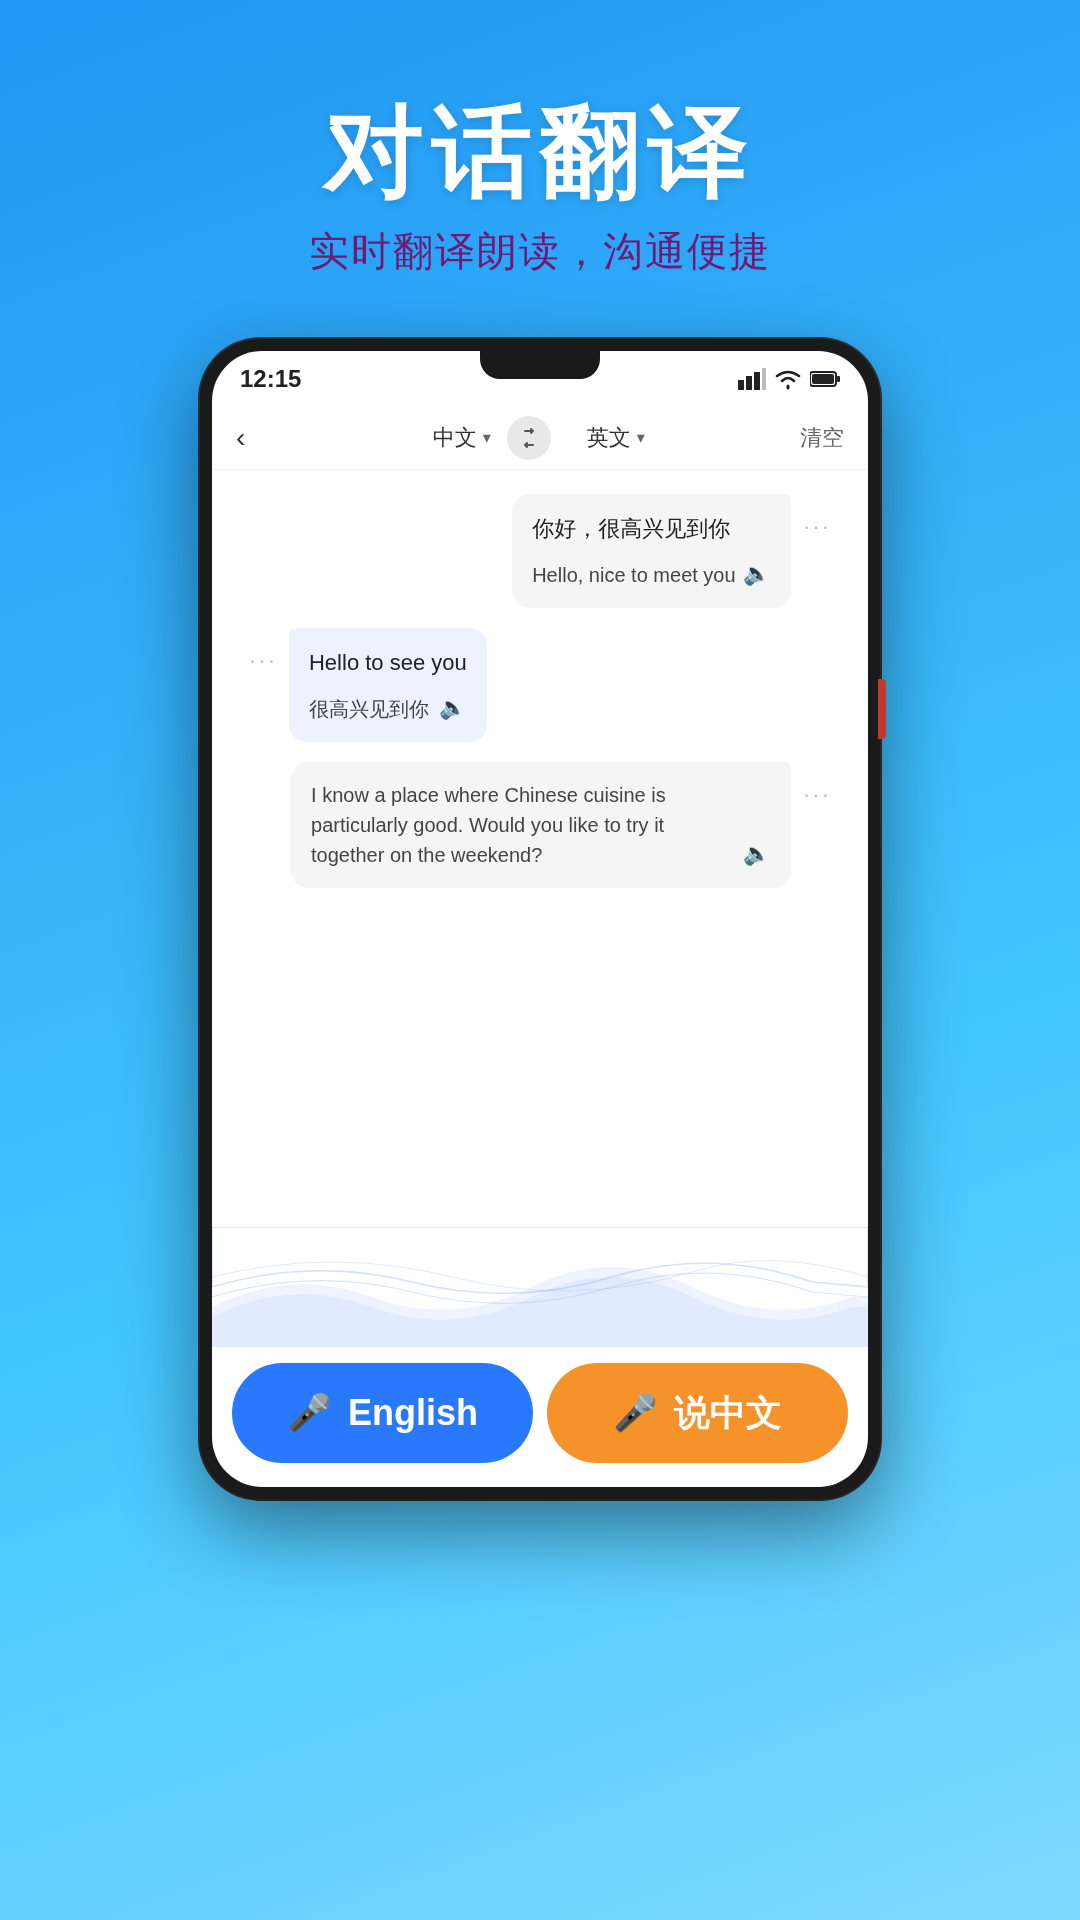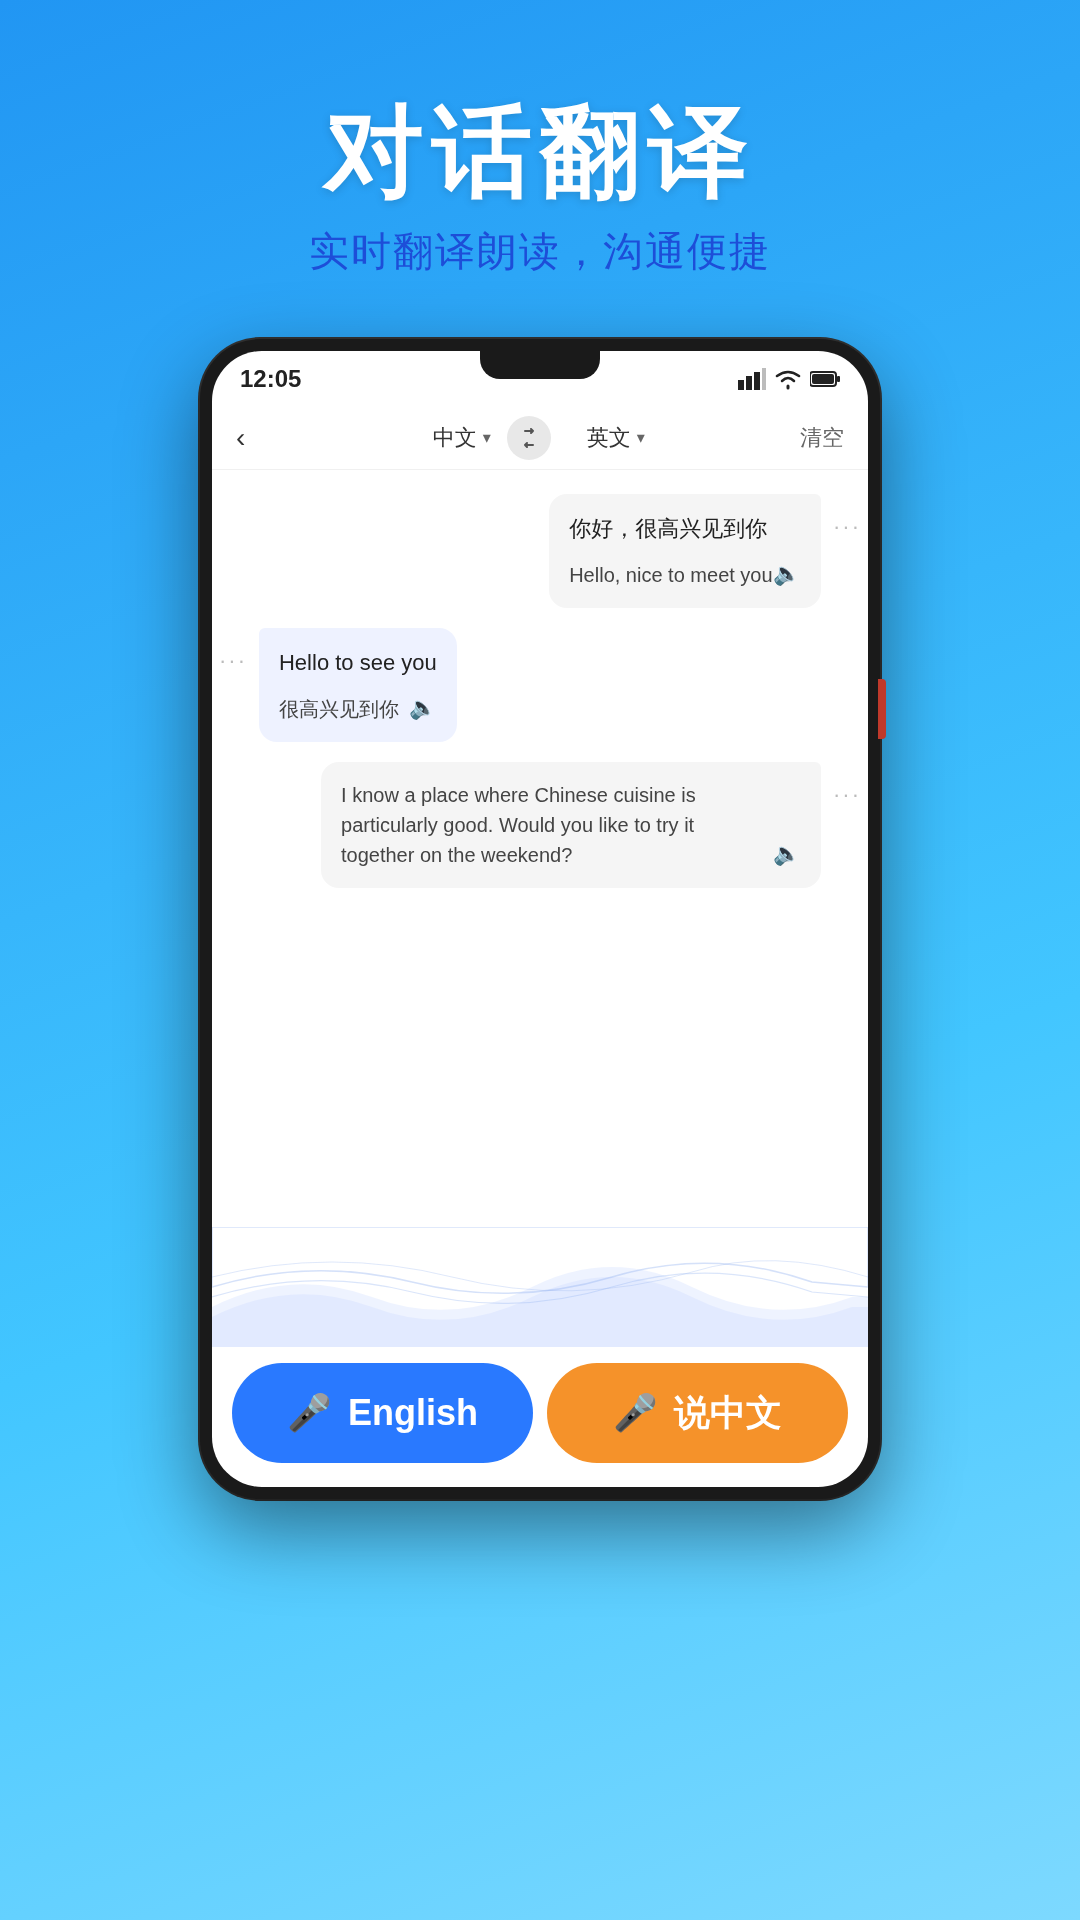--- a/index.html
+++ b/index.html
@@ -22,21 +22,21 @@
     .main-title {
       font-size: 100px;
       font-weight: 900;
       color: #fff;
       letter-spacing: 8px;
       line-height: 1.1;
       text-shadow: 0 2px 10px rgba(0,0,0,0.15);
     }
     .sub-title {
       font-size: 40px;
-      color: #1d4ed8;
+      color: #701a75;
       margin-top: 18px;
       font-weight: 400;
       letter-spacing: 2px;
     }
 
     
     .phone-wrapper {
       display: flex;
       justify-content: center;
       margin-top: 20px;
@@ -154,21 +154,21 @@
     .clear-btn {
       font-size: 22px;
       color: #666;
       cursor: pointer;
     }
 
     
     .chat-area {
       flex: 1;
       overflow-y: auto;
-      padding: 24px 7px;
+      padding: 24px 37px;
       background: #fff;
       display: flex;
       flex-direction: column;
       gap: 20px;
     }
 
     
     .bubble-left {
       display: flex;
       align-items: flex-start;
@@ -214,21 +214,21 @@
       line-height: 1.5;
       margin-bottom: 12px;
     }
     .bubble-translated {
       font-size: 20px;
       color: #444;
       line-height: 1.5;
       display: flex;
       align-items: flex-end;
       justify-content: space-between;
-      gap: 1px;
+      gap: 8px;
     }
     .bubble-translated-text {
       flex: 1;
       line-height: 1.5;
     }
     .speaker-icon {
       font-size: 22px;
       color: #888;
       flex-shrink: 0;
       cursor: pointer;
@@ -270,21 +270,21 @@
 </div>
 
 <div class="phone-wrapper">
   <div class="phone">
     <div class="notch"></div>
     <div class="side-btn-right"></div>
 
     <div class="phone-screen">
 
       <div class="status-bar">
-        <span class="status-time">12:05</span>
+        <span class="status-time">12:15</span>
         <div class="status-icons">
 
           <svg width="28" height="22" viewBox="0 0 28 22">
             <rect x="0" y="12" width="6" height="10" fill="#222"></rect>
             <rect x="8" y="8" width="6" height="14" fill="#222"></rect>
             <rect x="16" y="4" width="6" height="18" fill="#222"></rect>
             <rect x="24" y="0" width="4" height="22" fill="#222" opacity="0.3"></rect>
           </svg>
 
           <svg width="28" height="22" viewBox="0 0 28 22">

